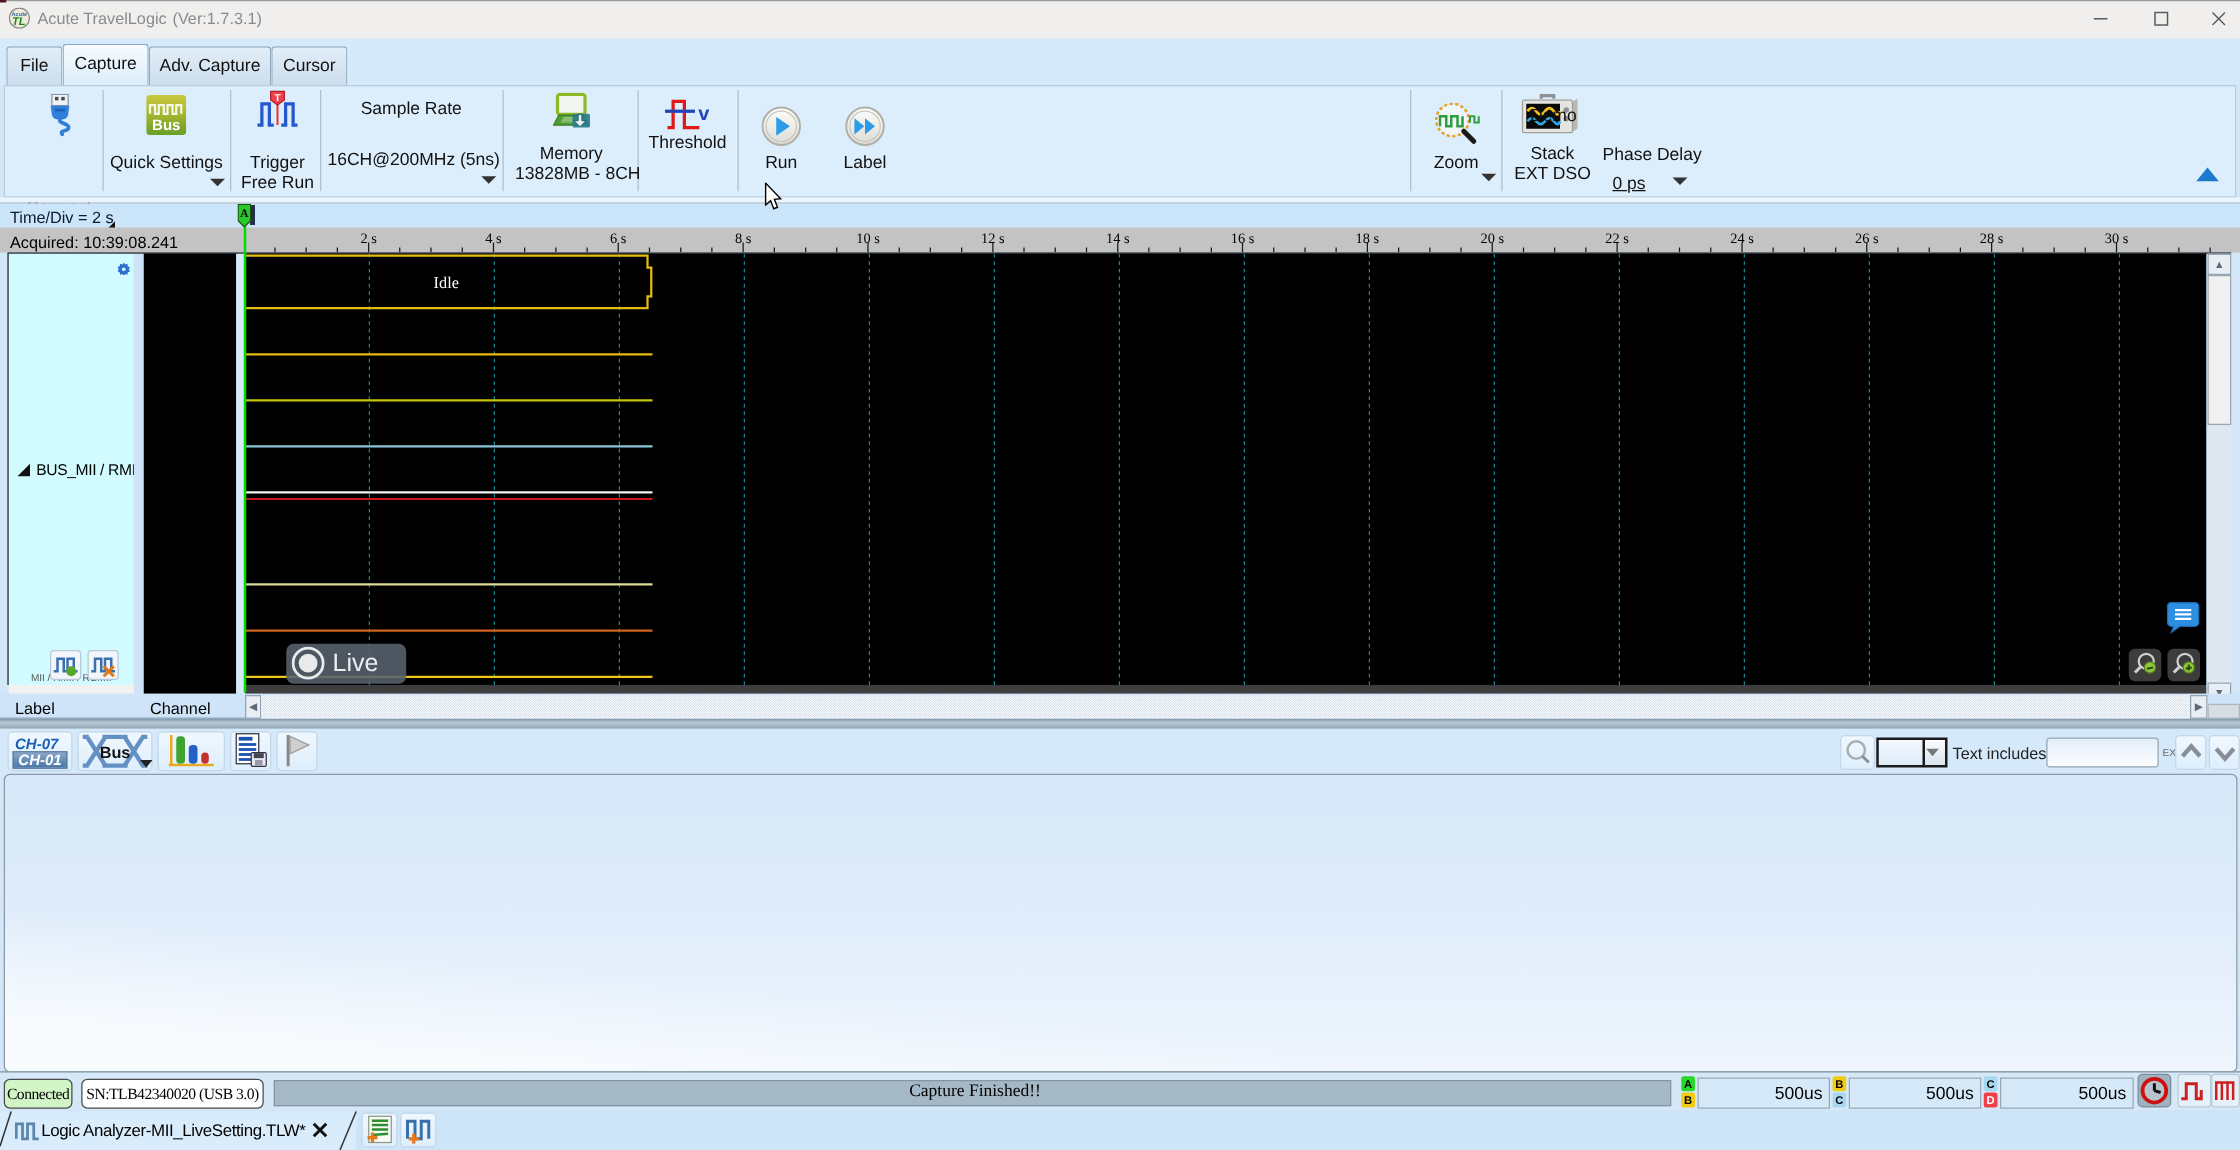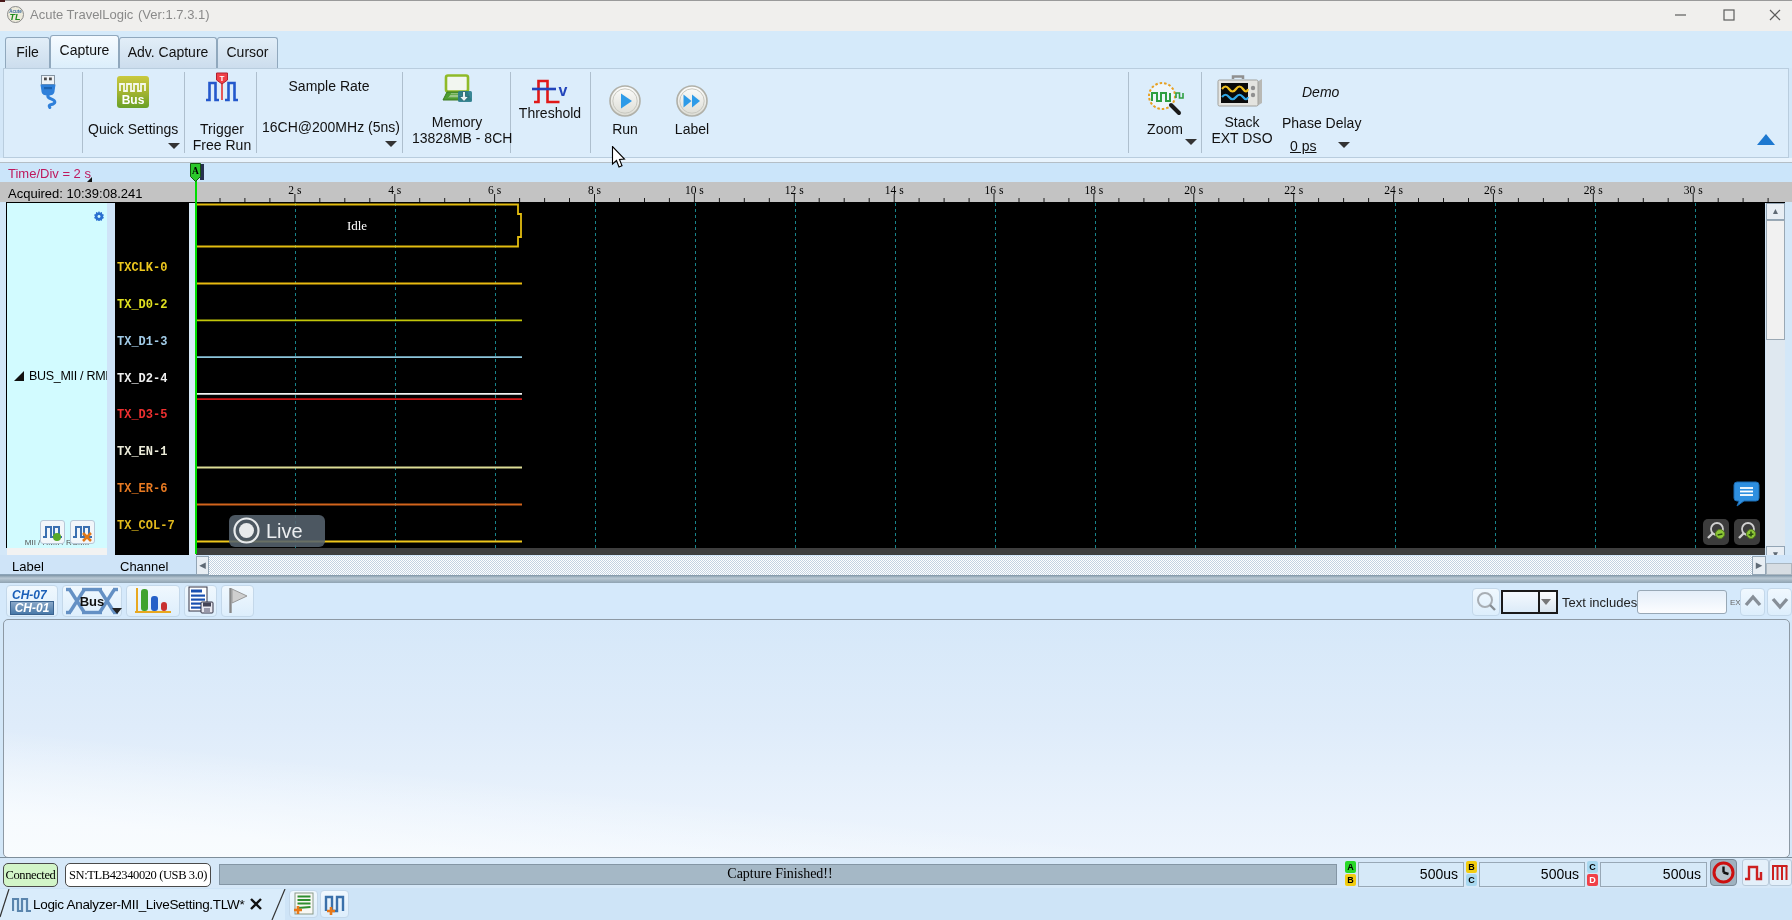--- a/index.html
+++ b/index.html
@@ -220,32 +220,32 @@
         <rect x="3" y="6" width="40" height="26" rx="1.5" fill="#e4e4e0" stroke="#a0a09c"></rect>
         <rect x="6" y="9" width="27" height="20" fill="#0a0a0a"></rect>
         <path d="M7 15 q3.5 -5 7 0 t7 0 t7 0 t5 0" stroke="#f0c020" stroke-width="2.2" fill="none"></path>
         <path d="M7 23 q3.5 -4.5 7 0 t7 0 t7 0 t5 0" stroke="#30a8e8" stroke-width="2.2" fill="none"></path>
         <circle cx="38" cy="14" r="2.2" fill="#909090"></circle>
         <circle cx="38" cy="21" r="2.2" fill="#909090"></circle>
       </svg>
     </div>
     <div class="rlabel" style="left:1207px;top:114px;width:70px;">Stack<br>EXT DSO</div>
 
-    <div class="rlabel" style="left:1302px;top:84px;font-style:italic;">Demo</div>
+    <div class="rlabel" style="left:1224px;top:84px;">Demo</div>
     <div class="rlabel" style="left:1282px;top:115px;">Phase Delay</div>
     <div class="rlabel" style="left:1290px;top:138px;text-decoration:underline;">0 ps</div>
     <div class="darr" style="left:1338px;top:142px;"></div>
 
     <div class="abs" style="left:1757px;top:134px;width:0;height:0;border-left:9px solid transparent;border-right:9px solid transparent;border-bottom:11px solid #1d78d0;"></div>
   </div>
 
   <div class="abs" style="left:0;top:158px;width:1792px;height:4px;background:#e9f4fd;"></div>
   <div class="abs" style="left:0;top:162px;width:1792px;height:1px;background:#b4bec6;"></div>
   <div class="abs" id="tdbar"></div>
-  <div class="abs" style="left:8px;top:166px;font-size:13px;color:#be185d;">Time/Div = 2 s</div>
+  <div class="abs" style="left:8px;top:166px;font-size:13px;color:#0f172a;">Time/Div = 2 s</div>
   <div class="abs" style="left:86px;top:177px;width:0;height:0;border-left:6px solid transparent;border-bottom:6px solid #111;"></div>
   <div class="abs" id="ruler"></div>
   <div class="abs" style="left:8px;top:186px;font-size:13px;color:#000;">Acquired: 10:39:08.241</div>
   <div class="abs" id="rulerticks" style="left:196px;top:182px;width:1596px;height:20px;overflow:hidden;"><svg width="1596" height="20" viewBox="0 0 1596 20">
       <line x1="-1.0" y1="12" x2="-1.0" y2="20" stroke="#1a1a1a" stroke-width="1"></line>
       <line x1="24.0" y1="16" x2="24.0" y2="20" stroke="#1a1a1a" stroke-width="1"></line>
       <line x1="48.9" y1="16" x2="48.9" y2="20" stroke="#1a1a1a" stroke-width="1"></line>
       <line x1="73.9" y1="16" x2="73.9" y2="20" stroke="#1a1a1a" stroke-width="1"></line>
       <line x1="98.9" y1="12" x2="98.9" y2="20" stroke="#1a1a1a" stroke-width="1"></line>
       <line x1="123.8" y1="16" x2="123.8" y2="20" stroke="#1a1a1a" stroke-width="1"></line>
@@ -337,30 +337,20 @@
 
   <div class="abs" style="left:94px;top:207px;width:10px;height:10px;">
     <svg width="10" height="10" viewBox="0 0 11 11">
         <path d="M5.5 0 L6.6 1.8 L8.7 1.2 L9 3.3 L11 4.2 L9.9 6 L11 7.8 L9 8.7 L8.7 10.8 L6.6 10.2 L5.5 12 L4.4 10.2 L2.3 10.8 L2 8.7 L0 7.8 L1.1 6 L0 4.2 L2 3.3 L2.3 1.2 L4.4 1.8 Z" fill="#2a6fd0"></path>
         <circle cx="5.5" cy="6" r="1.6" fill="#d2fbff"></circle>
       </svg>
   </div>
   <div class="abs" style="left:14px;top:371px;width:0;height:0;border-left:10px solid transparent;border-bottom:10px solid #111;"></div>
   <div class="abs" style="left:29px;top:369px;width:78px;font-size:12.5px;letter-spacing:-0.3px;color:#000;white-space:nowrap;overflow:hidden;">BUS_MII / RMI</div>
 
-  <div class="abs" id="chlabels" style="left:115px;top:203px;width:74px;height:345px;overflow:hidden;">
-    <div class="chlbl" style="top:58px;color:#eec81e;">TXCLK-0</div>
-    <div class="chlbl" style="top:95px;color:#e0e020;">TX_D0-2</div>
-    <div class="chlbl" style="top:132px;color:#a2cce8;">TX_D1-3</div>
-    <div class="chlbl" style="top:169px;color:#efefef;">TX_D2-4</div>
-    <div class="chlbl" style="top:205px;color:#ee3030;">TX_D3-5</div>
-    <div class="chlbl" style="top:242px;color:#ececda;">TX_EN-1</div>
-    <div class="chlbl" style="top:279px;color:#e87a22;">TX_ER-6</div>
-    <div class="chlbl" style="top:316px;color:#e2ba1c;">TX_COL-7</div>
-  </div>
 
   <div class="abs" style="left:196px;top:203px;width:1569px;height:345px;overflow:hidden;" id="plotsvg">
     <svg width="1569" height="345" viewBox="0 0 1569 345">
       <g stroke="#17838a" stroke-width="1" stroke-dasharray="3 3">
         <line x1="99.5" y1="0" x2="99.5" y2="345"></line>
           <line x1="199.5" y1="0" x2="199.5" y2="345"></line>
         <line x1="299.5" y1="0" x2="299.5" y2="345"></line>
           <line x1="399.5" y1="0" x2="399.5" y2="345"></line>
         <line x1="499.5" y1="0" x2="499.5" y2="345"></line>
           <line x1="599.5" y1="0" x2="599.5" y2="345"></line>

